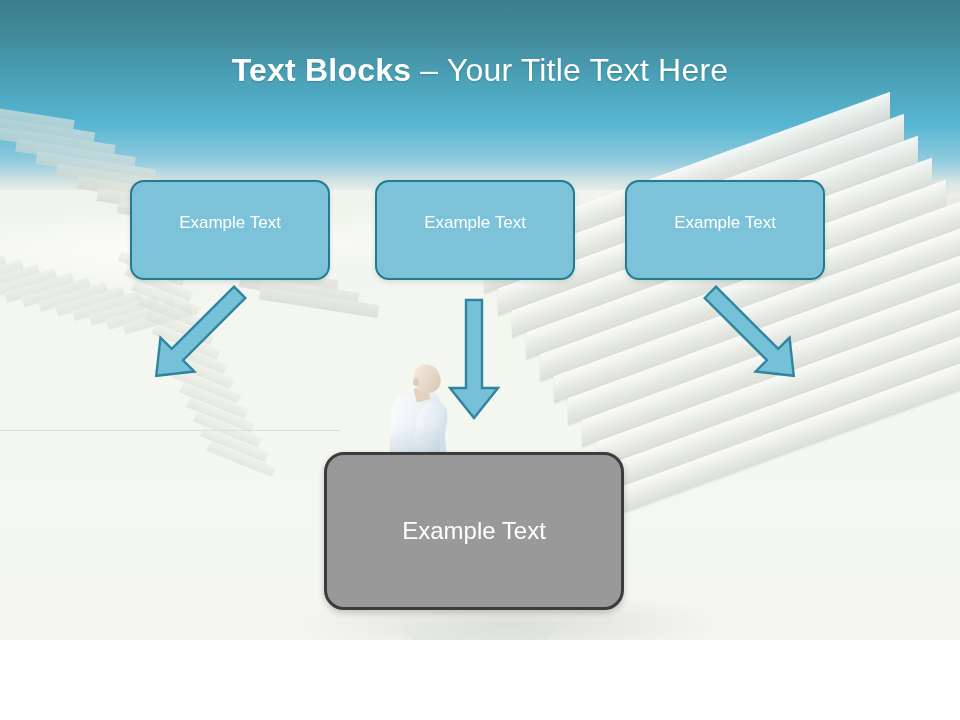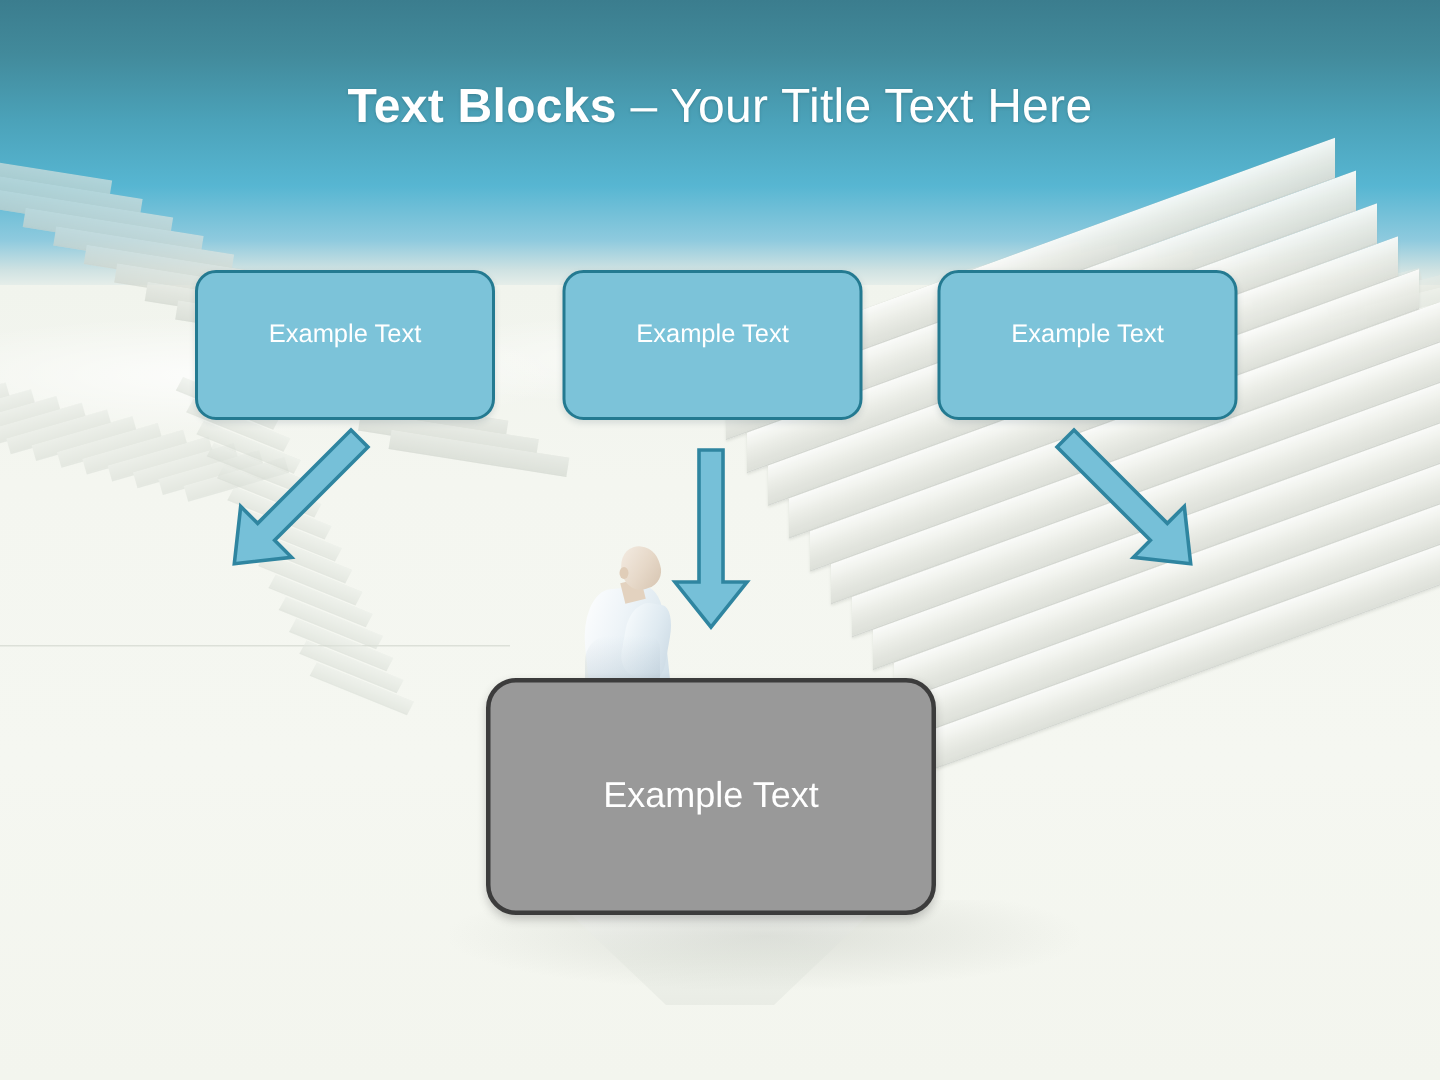--- a/index.html
+++ b/index.html
@@ -8,21 +8,21 @@
     padding: 0;
     background: #ffffff;
   }
   body {
     font-family: "Liberation Sans", sans-serif;
   }
 
   #slide {
     position: relative;
     width: 960px;
-    height: 720px;
+    height: 640px;
     overflow: hidden;
     background: #be185d;
   }
 
   
   .bg-layer {
     position: absolute;
     left: 0; top: 0;
     width: 960px; height: 720px;
     pointer-events: none;

